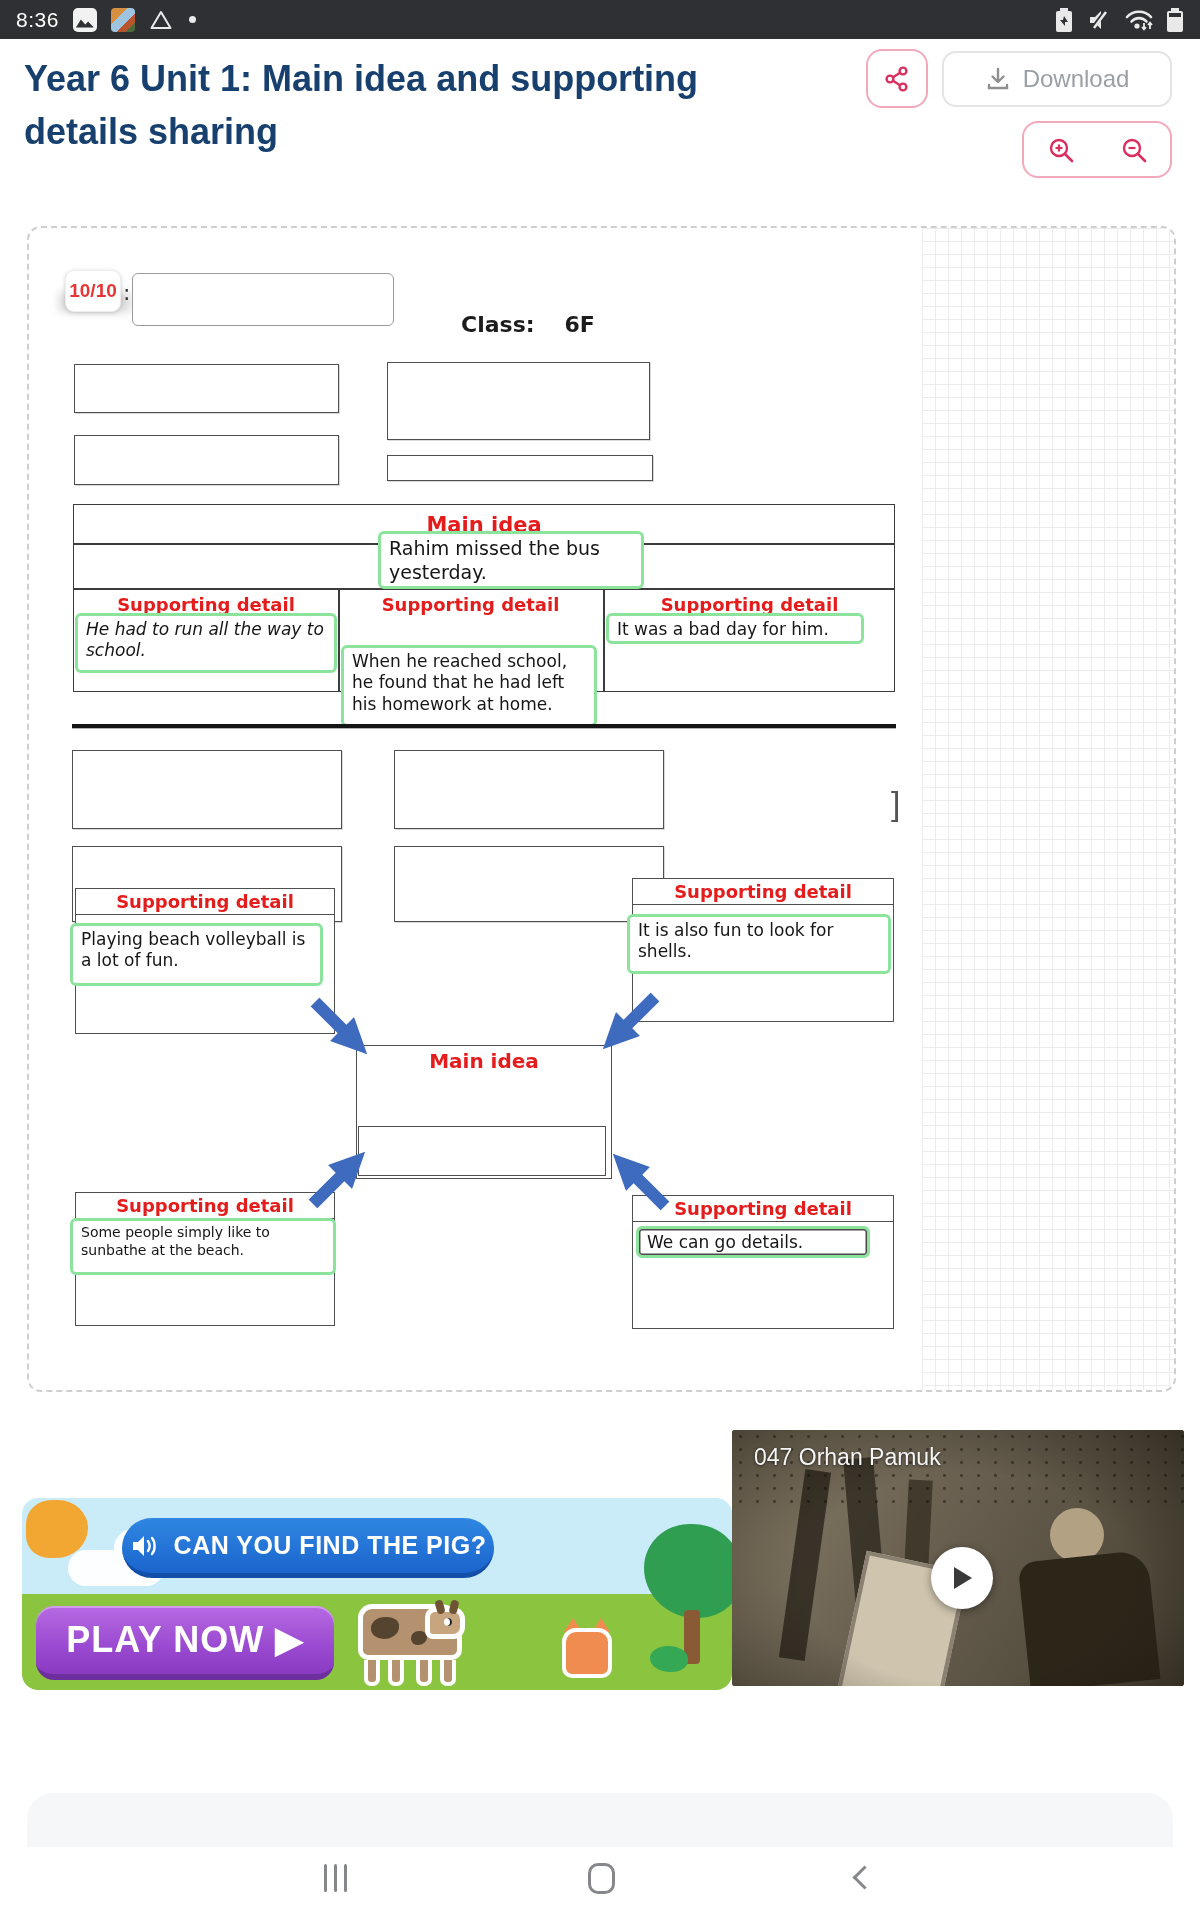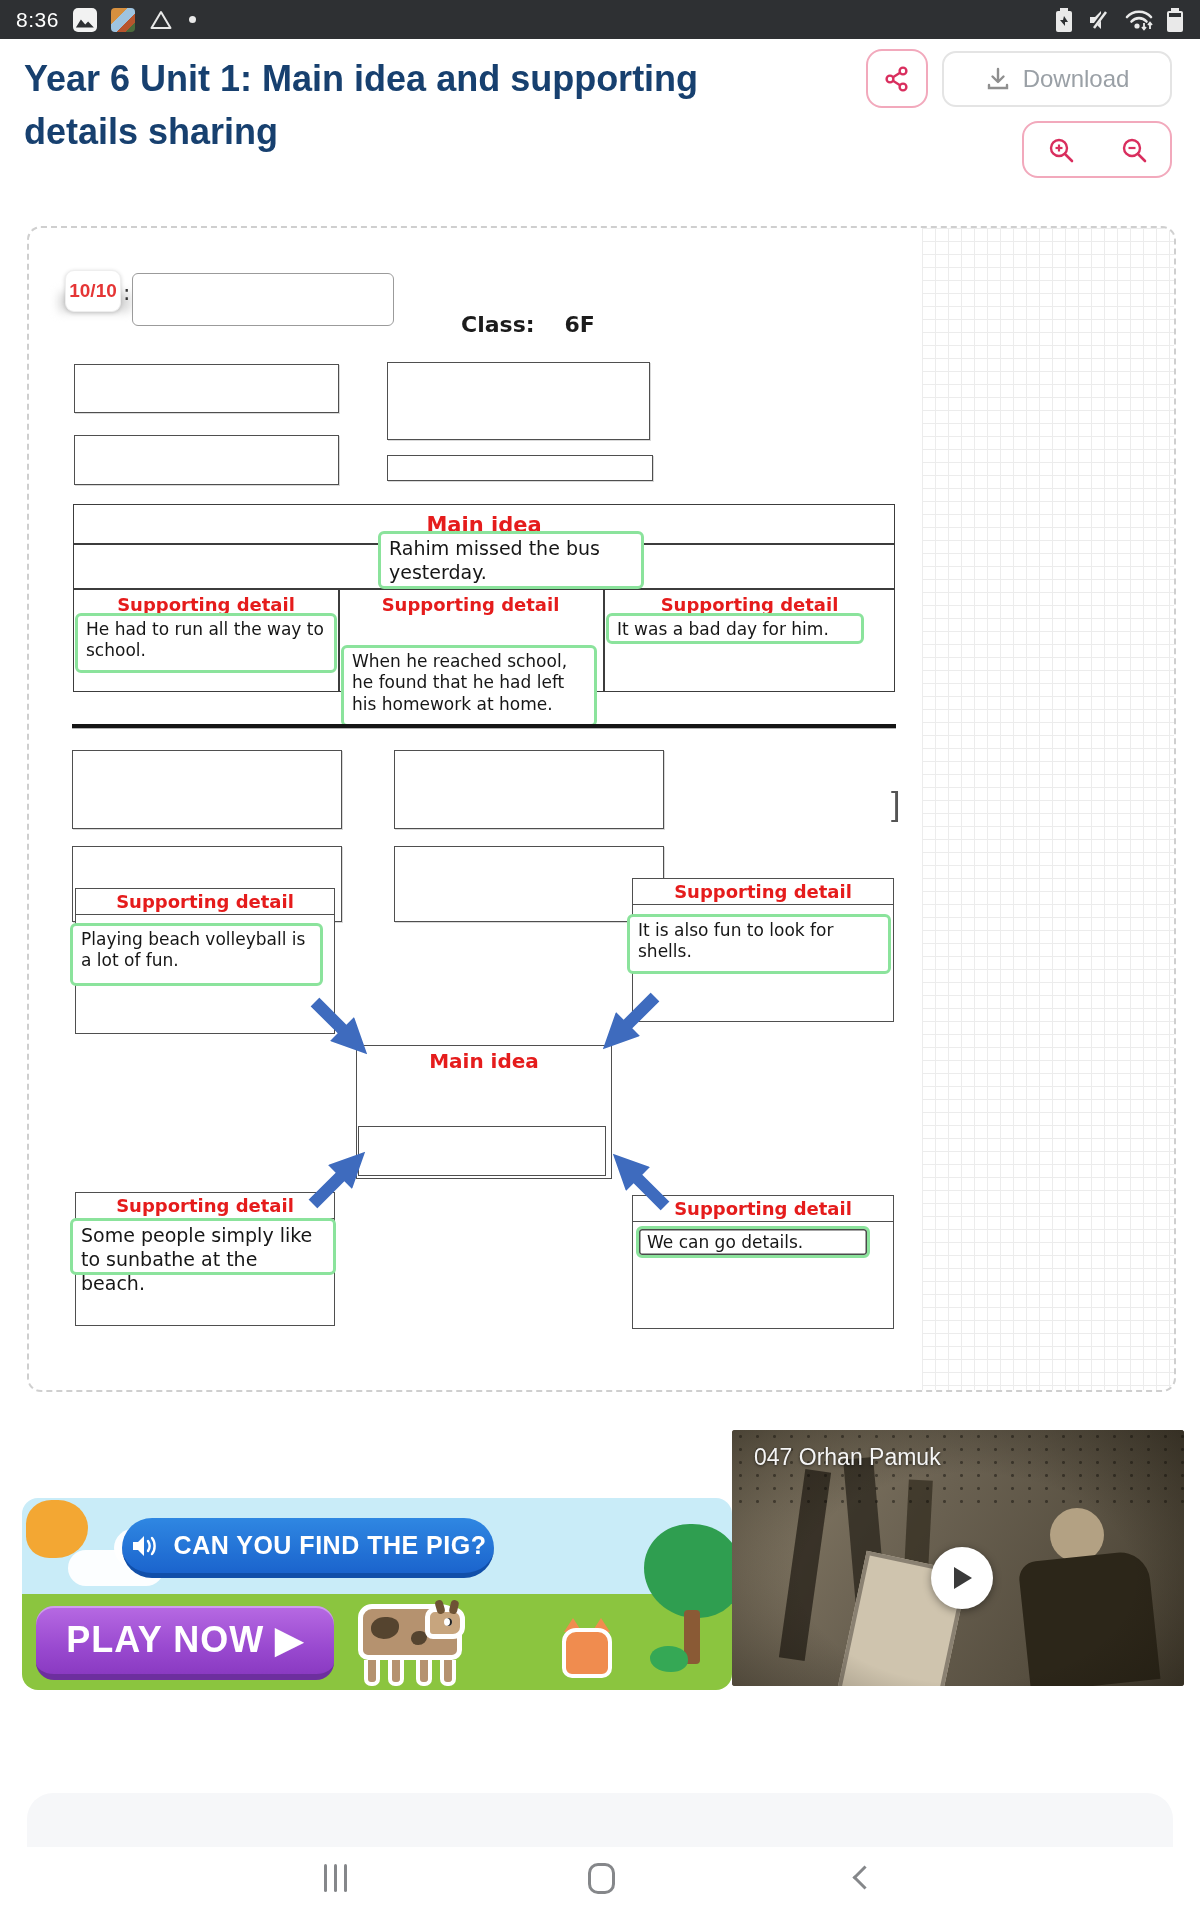--- a/index.html
+++ b/index.html
@@ -236,21 +236,21 @@
       <div class="redlab" style="position:absolute;left:0;right:0;top:8px;font-size:21px;">Main idea</div>
       <div class="hline" style="top:38px;"></div>
       <div class="hline" style="top:83px;"></div>
       <div class="vline" style="left:264px;top:83px;bottom:0;"></div>
       <div class="vline" style="left:529px;top:83px;bottom:0;"></div>
       <div class="sd-head redlab" style="left:0;width:264px;top:89px;">Supporting detail</div>
       <div class="sd-head redlab" style="left:264px;width:265px;top:89px;">Supporting detail</div>
       <div class="sd-head redlab" style="left:529px;width:293px;top:89px;">Supporting detail</div>
 
       <div class="greenbox" style="position:absolute;left:304px;top:26px;width:266px;height:58px;font-size:19px;">Rahim missed the bus yesterday.</div>
-      <div class="greenbox" style="position:absolute;left:1px;top:108px;width:262px;height:60px;font-size:17px;">He had to run all the way to school.</div>
+      <div class="greenbox" style="position:absolute;left:1px;top:108px;width:262px;height:60px;font-size:17px;font-style:italic;">He had to run all the way to school.</div>
       <div class="greenbox" style="position:absolute;left:267px;top:108px;width:256px;height:82px;font-size:17px;margin-top:32px;">When he reached school, he found that he had left his homework at home.</div>
       <div class="greenbox" style="position:absolute;left:532px;top:108px;width:258px;height:31px;font-size:17px;">It was a bad day for him.</div>
     </div>
 
     <div class="abs divider"></div>
 
     <div class="abs blankbox" style="left:43px;top:522px;width:270px;height:79px;"></div>
     <div class="abs blankbox" style="left:365px;top:522px;width:270px;height:79px;"></div>
     <div class="abs blankbox" style="left:43px;top:618px;width:270px;height:76px;"></div>
     <div class="abs blankbox" style="left:365px;top:618px;width:270px;height:76px;"></div>
@@ -267,21 +267,21 @@
     <div class="abs greenbox" style="left:598px;top:686px;width:264px;height:60px;font-size:17px;">It is also fun to look for shells.</div>
 
     <div class="abs diag-box" style="left:327px;top:817px;width:256px;height:134px;">
       <div class="redlab" style="font-size:20px;padding-top:3px;">Main idea</div>
       <div style="position:absolute;left:1px;top:80px;width:248px;height:50px;border:1.5px solid #4f4f4f;"></div>
     </div>
 
     <div class="abs diag-box" style="left:46px;top:964px;width:260px;height:134px;">
       <div class="diag-head redlab">Supporting detail</div>
     </div>
-    <div class="abs greenbox" style="left:41px;top:990px;width:266px;height:57px;font-size:19px;">Some people simply like to sunbathe at the beach.</div>
+    <div class="abs greenbox" style="left:41px;top:990px;width:266px;height:57px;font-size:14px;">Some people simply like to sunbathe at the beach.</div>
 
     <div class="abs diag-box" style="left:603px;top:967px;width:262px;height:134px;">
       <div class="diag-head redlab">Supporting detail</div>
     </div>
     <div class="abs greenbox" style="left:607px;top:998px;width:234px;height:32px;font-size:17px;box-shadow:inset 0 0 0 1.5px #4a4a4a;">We can go details.</div>
 
     <div class="abs arrow" style="left:275px;top:783px;transform:rotate(45deg);"></div>
     <div class="abs arrow" style="left:563px;top:778px;transform:rotate(135deg);"></div>
     <div class="abs arrow" style="left:273px;top:933px;transform:rotate(-45deg);"></div>
     <div class="abs arrow" style="left:573px;top:935px;transform:rotate(-135deg);"></div>

